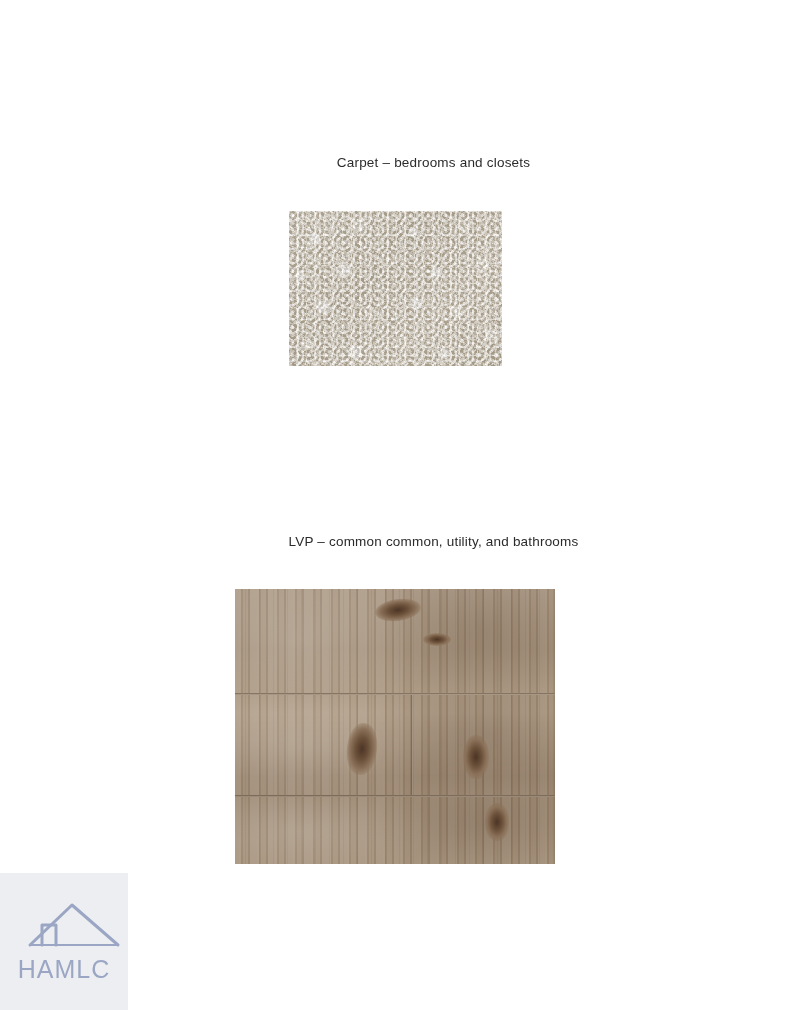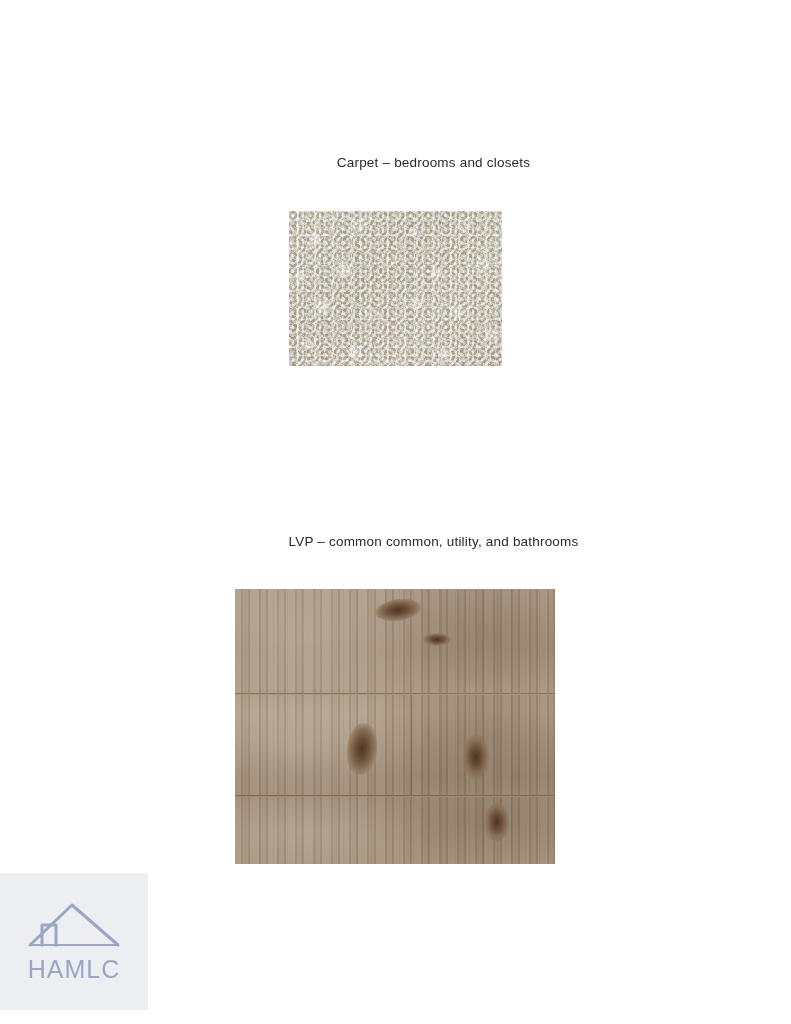--- a/index.html
+++ b/index.html
@@ -154,21 +154,21 @@
     top: 0; bottom: 0;
     width: 2px;
     background: linear-gradient(90deg, rgba(60,44,32,0.40), rgba(255,255,255,0.15));
   }
 
   
   .logo-block {
     position: absolute;
     left: 0;
     top: 873px;
-    width: 148px;
+    width: 128px;
     height: 137px;
     background: #eceef1;
     text-decoration: underline;
   }
   .logo-mark {
     position: absolute;
     left: 26px;
     top: 22px;
     width: 96px;
     height: 58px;

